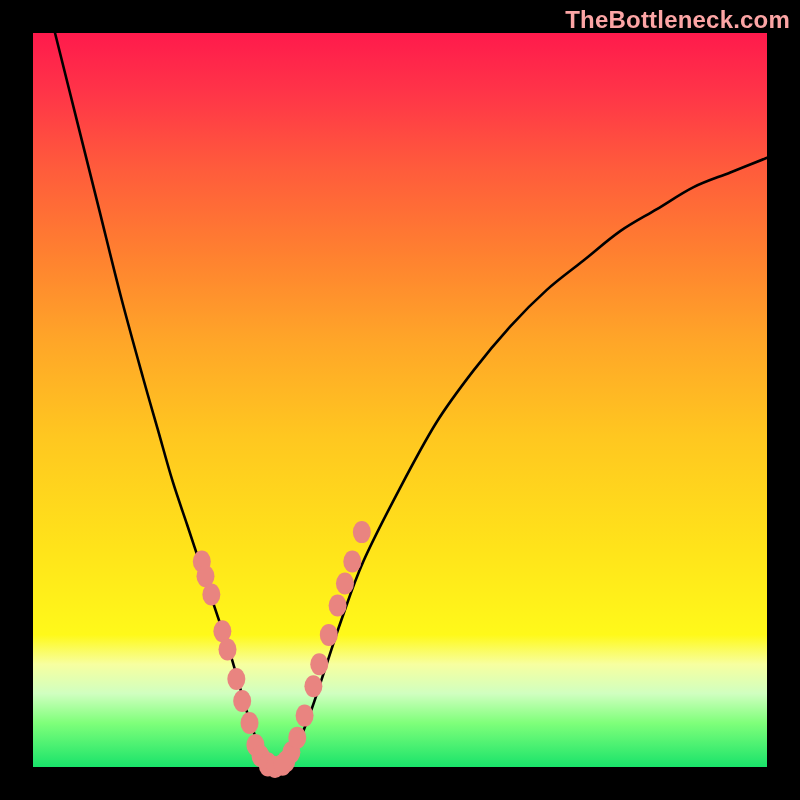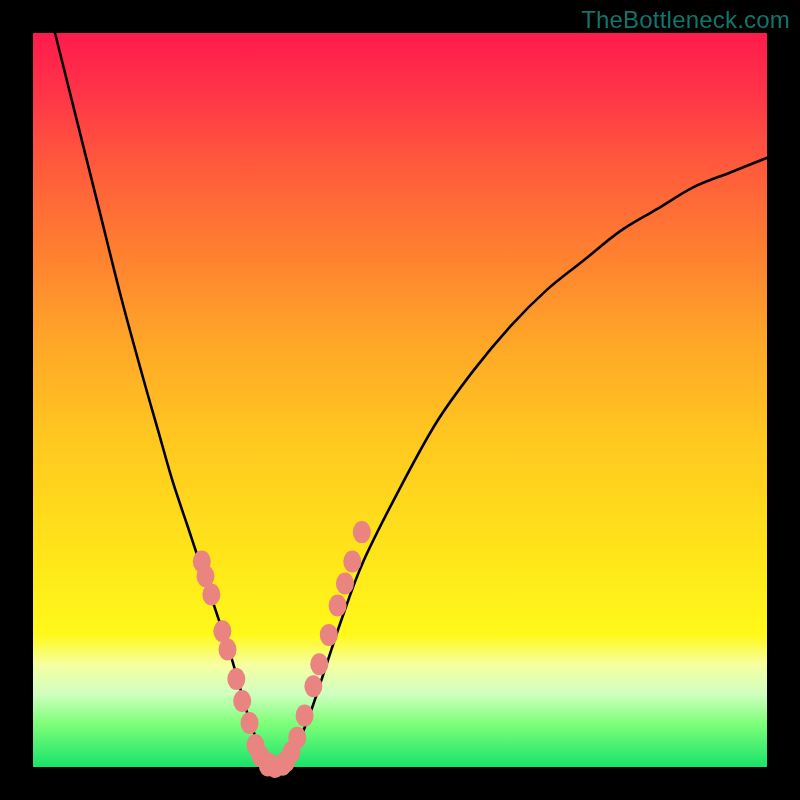--- a/index.html
+++ b/index.html
@@ -36,23 +36,23 @@
       #f7ffa0 86%,
       #d0ffc0 90%,
       #7fff7a 94%,
       #19e36a 100%
     );
   }
   .watermark {
     position: absolute;
     top: 6px;
     right: 10px;
-    color: #0f766e;
+    color: #fca5a5;
     font-size: 24px;
-    font-weight: 400;
+    font-weight: 700;
     letter-spacing: 0.2px;
     user-select: none;
   }
   svg.overlay {
     position: absolute;
     left: 0;
     top: 0;
     width: 734px;
     height: 734px;
     overflow: visible;

